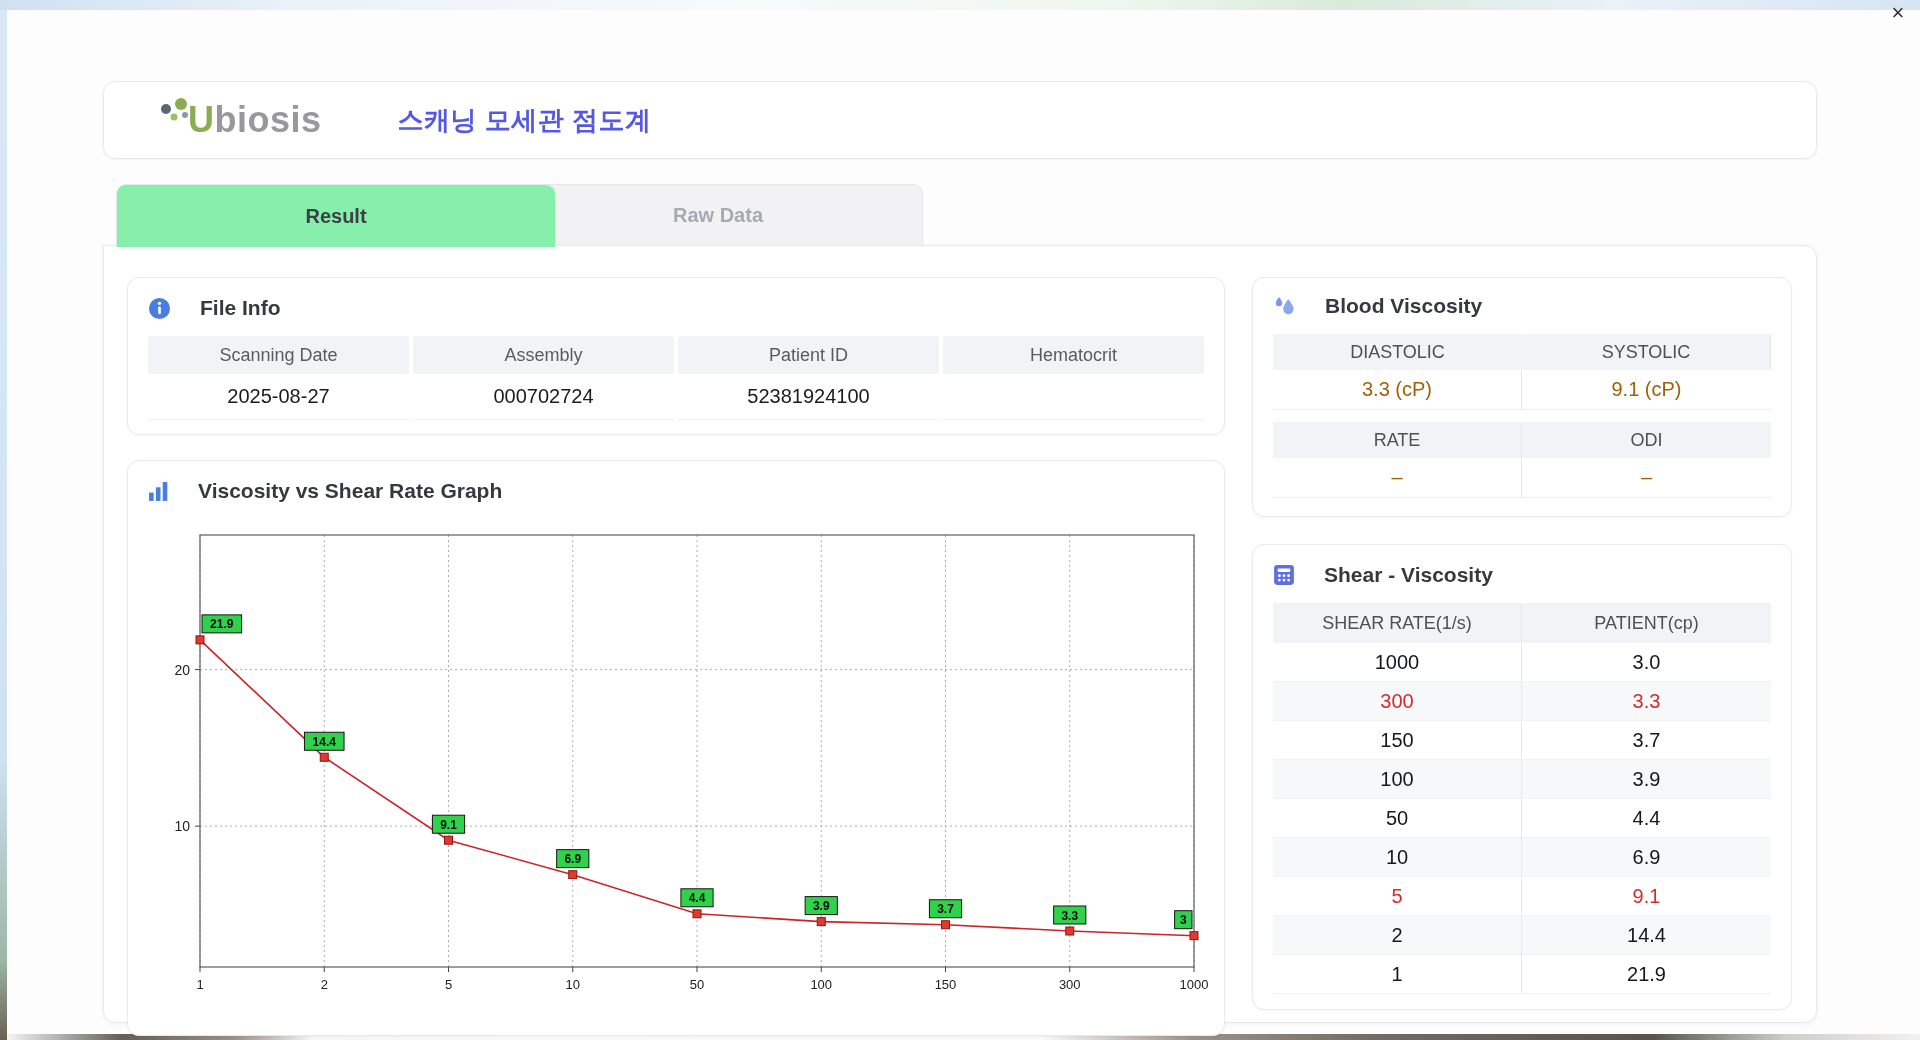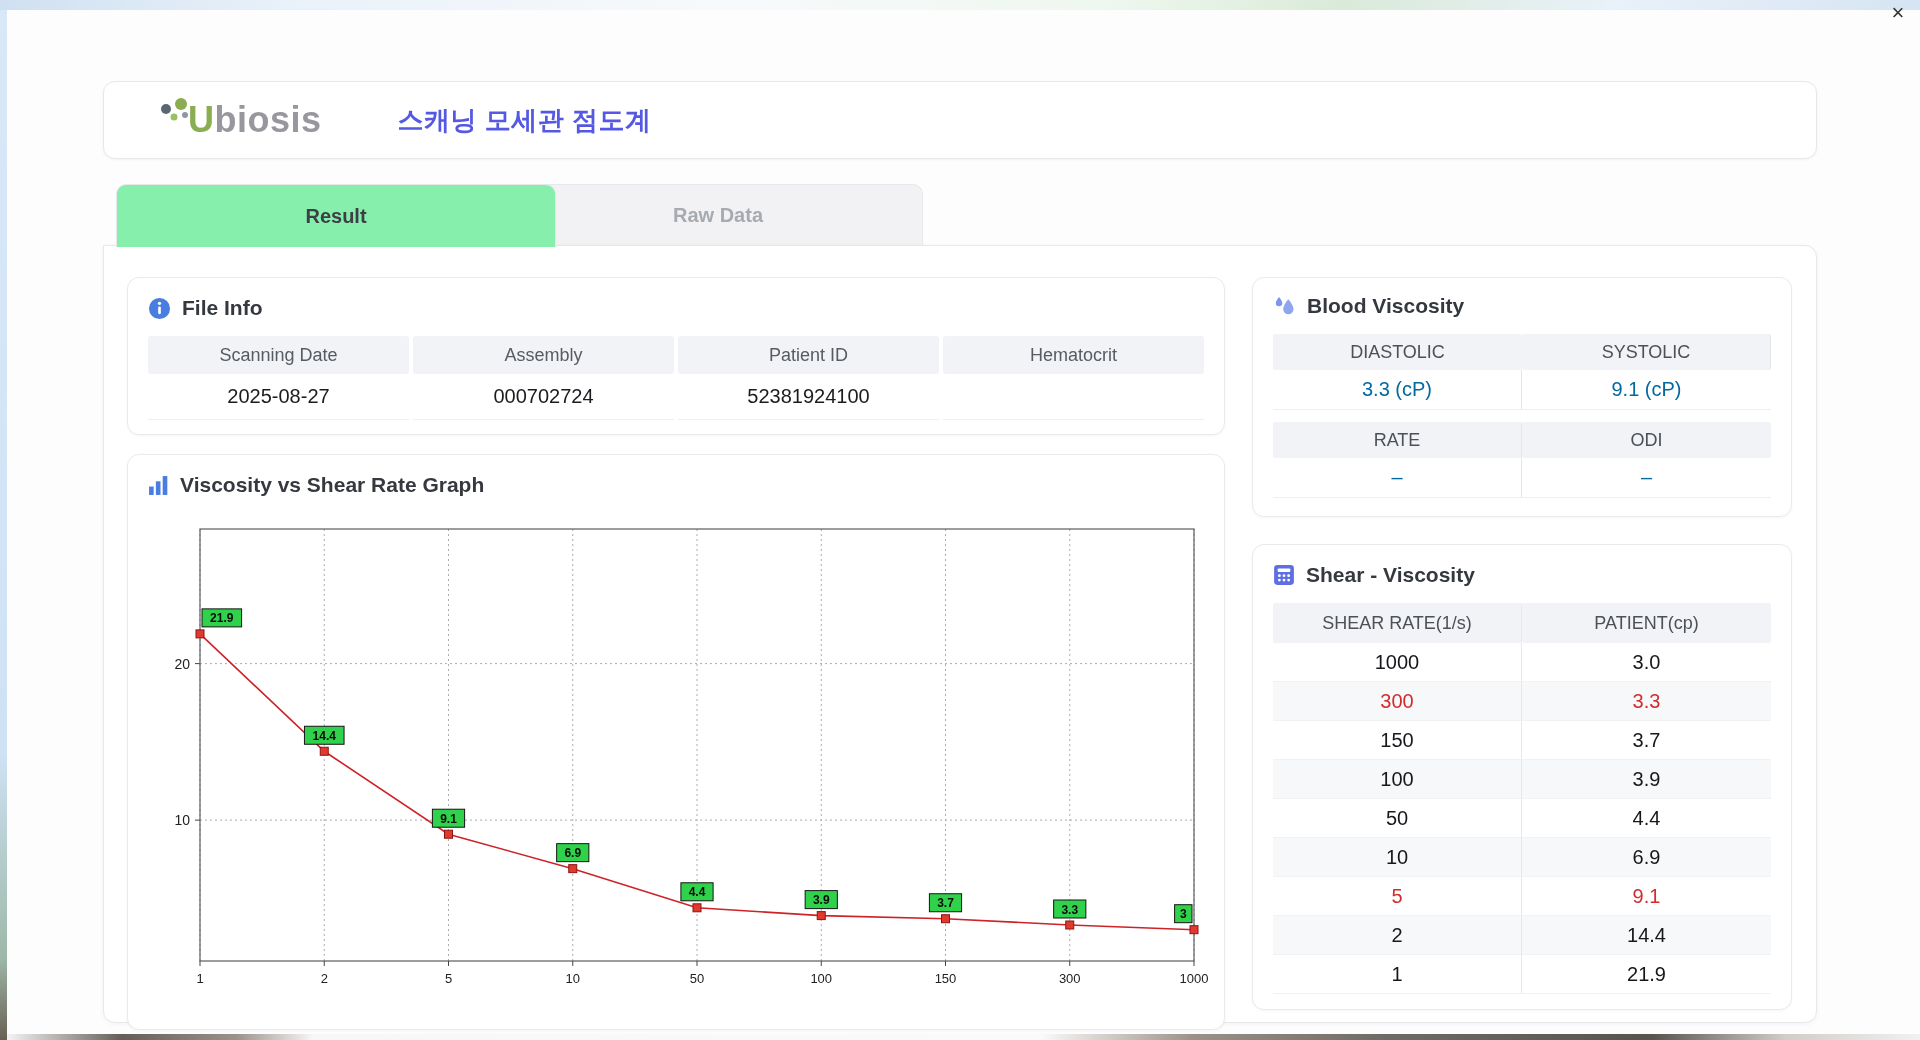--- a/index.html
+++ b/index.html
@@ -31,36 +31,36 @@
   .tab{position:absolute;top:184px;height:62px;display:flex;align-items:center;justify-content:center;
     font-size:20px;border:1px solid var(--border);border-bottom:none;border-radius:10px 10px 0 0;cursor:pointer}
   .tab-result{left:116px;width:440px;height:63px;background:#86efac;color:#3c3f45;font-weight:700;z-index:3}
   .tab-raw{left:513px;width:410px;background:#f2f2f5;color:#a6abb1;font-weight:600;z-index:1}
 
   .content-panel{position:absolute;left:103px;top:245px;width:1714px;height:778px;background:#fff;
     border:1px solid var(--border);border-radius:0 12px 12px 12px;box-shadow:0 1px 4px rgba(20,30,50,.05);z-index:2}
 
   .card{position:absolute;background:#fff;border:1px solid #e9eaee;border-radius:12px;
     box-shadow:0 1px 3px rgba(20,30,50,.04);padding:16px 20px}
-  .card-title{display:flex;align-items:center;gap:11px;font-size:21px;font-weight:700;color:#35393f;height:28px;margin-bottom:14px}
+  .card-title{display:flex;align-items:center;gap:29px;font-size:21px;font-weight:700;color:#35393f;height:28px;margin-bottom:14px}
   .card-title svg{flex:0 0 auto}
 
   #file-info-card{left:23px;top:31px;width:1098px;height:158px}
-  #graph-card{left:23px;top:208px;width:1098px;height:576px}
+  #graph-card{left:23px;top:214px;width:1098px;height:576px}
   #bv-card{left:1148px;top:31px;width:540px;height:240px;padding:14px 20px}
   #sv-card{left:1148px;top:298px;width:540px;height:466px}
 
   .fields{display:grid;grid-template-columns:repeat(4,1fr);gap:4px}
   .field-group{overflow:hidden}
   .field-label{height:38px;background:var(--thead);color:#575c63;font-size:18px;display:flex;align-items:center;justify-content:center;border-radius:3px}
   .field-value{height:46px;font-size:20px;color:#1a1c1f;display:flex;align-items:center;justify-content:center;border-bottom:1px solid #eef0f2}
 
   .bv-row{display:grid;grid-template-columns:1fr 1fr}
   .bv-head .bv-cell{height:36px;background:var(--thead);color:var(--head-text);font-size:18px;border-radius:2px}
-  .bv-vals .bv-cell{height:40px;font-size:20px;color:#0369a1;border-bottom:1px solid #edeff2}
+  .bv-vals .bv-cell{height:40px;font-size:20px;color:#a16207;border-bottom:1px solid #edeff2}
   .bv-cell{display:flex;align-items:center;justify-content:center}
   .bv-cell.sep{border-right:1px solid #e4e6ea}
   .bv-gap{margin-top:12px}
 
   .sv-row{display:grid;grid-template-columns:1fr 1fr}
   .sv-head .sv-cell{height:40px;background:var(--thead);color:var(--head-text);font-size:18px;border-radius:2px}
   .sv-data .sv-cell{height:39px;font-size:20px;color:#16181b;border-bottom:1px solid #f0f2f4}
   .sv-cell{display:flex;align-items:center;justify-content:center}
   .sv-cell.sep{border-right:1px solid #e6e8ec}
   .sv-row:nth-child(odd):not(.sv-head){background:#f7f8fa}

